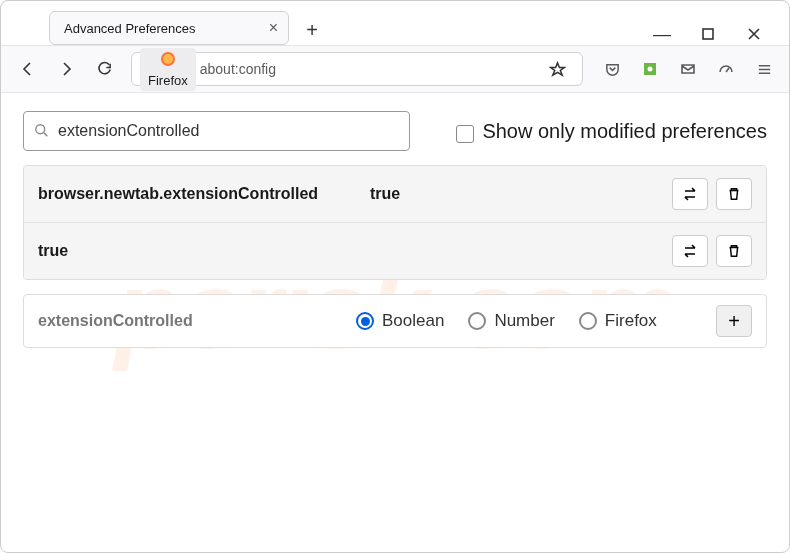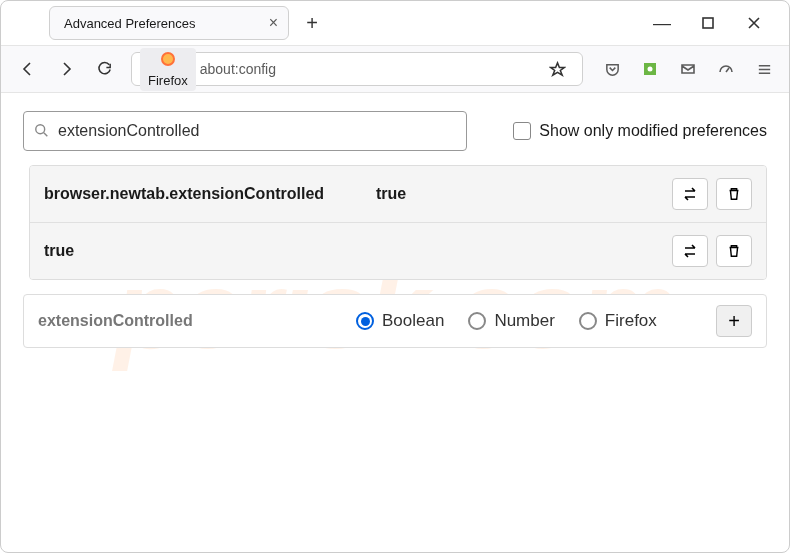--- a/index.html
+++ b/index.html
@@ -1,18 +1,18 @@
 <!DOCTYPE html>
 <html><head>
 <meta charset="utf-8">
 <style>
 * { box-sizing: border-box; margin: 0; padding: 0; font-family: -apple-system, BlinkMacSystemFont, "Segoe UI", Arial, sans-serif; }
 body { width: 790px; height: 553px; background: #fff; border: 1px solid #ccc; border-radius: 8px; overflow: hidden; position: relative; }
 
-.title-bar { height: 44px; display: flex; align-items: center; padding: 0 6px; }
+.title-bar { height: 44px; display: flex; align-items: flex-end; padding: 0 6px; }
 .tab { display: flex; align-items: center; height: 34px; background: #f9f9fb; border: 1px solid #d0d0d0; border-radius: 6px; padding: 0 10px 0 14px; margin-left: 42px; min-width: 240px; font-size: 13px; color: #1a1a1a; }
 .tab .close { margin-left: auto; font-size: 16px; color: #5b5b5b; cursor: pointer; }
 .new-tab { width: 30px; height: 30px; display: flex; align-items: center; justify-content: center; font-size: 20px; color: #333; margin-left: 8px; cursor: pointer; }
 .win-controls { margin-left: auto; display: flex; gap: 24px; padding-right: 18px; }
 .win-btn { width: 22px; height: 22px; display: flex; align-items: center; justify-content: center; color: #333; cursor: pointer;}
 .win-min { font-size: 18px; }
 .win-max svg, .win-close svg { width: 12px; height: 12px; }
 
 .nav-bar { height: 48px; background: #f9f9fb; border-top: 1px solid #e5e5e5; border-bottom: 1px solid #e5e5e5; display: flex; align-items: center; padding: 0 10px; gap: 4px; }
 .nav-btn { width: 34px; height: 34px; display: flex; align-items: center; justify-content: center; color: #333; border-radius: 4px; cursor: pointer; }
@@ -23,24 +23,24 @@
 .tb-icons { display: flex; gap: 8px; align-items: center; margin-left: 4px; }
 .tb-icon { width: 30px; height: 30px; display: flex; align-items: center; justify-content: center; color: #5b5b5b; cursor: pointer; }
 
 .content { padding: 18px 22px; position: relative; }
 .watermark { position: absolute; inset: 0; display: flex; align-items: center; justify-content: center; pointer-events: none; }
 .watermark span { font-size: 110px; font-weight: 700; font-style: italic; color: rgba(255,140,60,0.12); letter-spacing: -2px; margin-top: 160px; }
 
 .search-row { display: flex; align-items: center; gap: 16px; margin-bottom: 14px; position: relative; z-index: 1; }
 .search-box { flex: 1; height: 40px; border: 1px solid #999; border-radius: 4px; display: flex; align-items: center; padding: 0 10px; background: #fff; }
 .search-box input { border: none; outline: none; font-size: 16px; flex: 1; color: #333; }
-.check-wrap { display: flex; align-items: center; gap: 8px; font-size: 16px; color: #1a1a1a; padding-left: 30px; }
+.check-wrap { display: flex; align-items: flex-end; gap: 8px; font-size: 20px; color: #1a1a1a; padding-left: 30px; }
 .checkbox { width: 18px; height: 18px; border: 1px solid #888; border-radius: 3px; background: #fff; }
 
-.pref-table { border: 1px solid #ddd; border-radius: 4px; overflow: hidden; margin-bottom: 14px; position: relative; z-index: 1; background: #fff; margin-left: 6px; }
+.pref-table { border: 1px solid #ddd; border-radius: 4px; overflow: hidden; margin-bottom: 14px; position: relative; z-index: 1; background: #fff; }
 .pref-row { display: flex; align-items: center; padding: 12px 14px; background: #f5f5f5; border-bottom: 1px solid #e0e0e0; gap: 12px; }
 .pref-row:last-child { border-bottom: none; }
 .pref-name { font-weight: 700; font-size: 16px; color: #1a1a1a; width: 320px; word-break: break-all; line-height: 1.3; }
 .pref-val { font-weight: 700; font-size: 16px; color: #1a1a1a; flex: 1; }
 .pref-actions { display: flex; gap: 8px; }
 .act-btn { width: 36px; height: 32px; background: #fff; border: 1px solid #ccc; border-radius: 4px; display: flex; align-items: center; justify-content: center; cursor: pointer; }
 
 .add-row { display: flex; align-items: center; padding: 10px 14px; border: 1px solid #ddd; border-radius: 4px; gap: 18px; position: relative; z-index: 1; background: #fff; }
 .add-name { font-weight: 700; font-size: 16px; color: #777; width: 300px; }
 .radio-group { display: flex; gap: 24px; flex: 1; }

